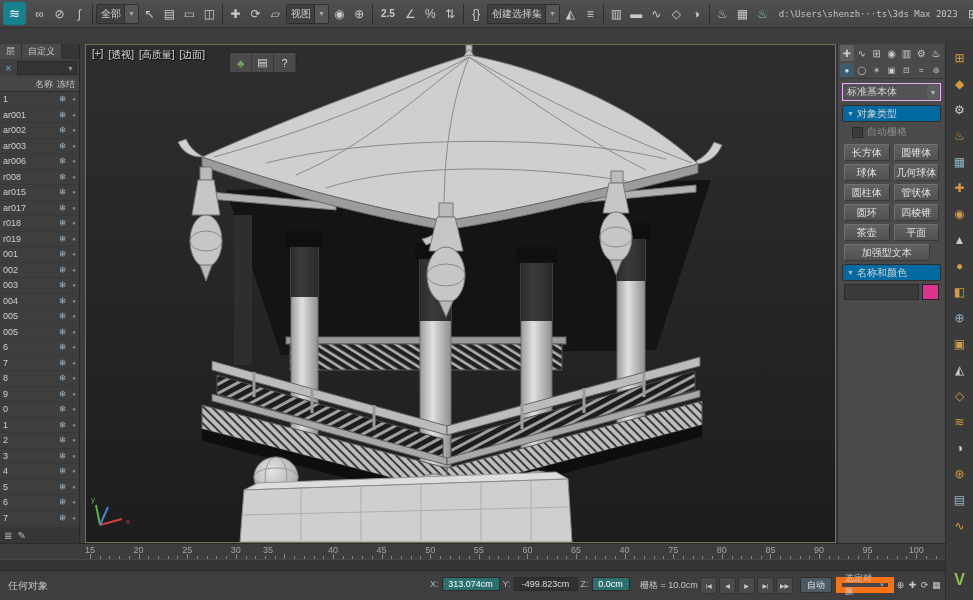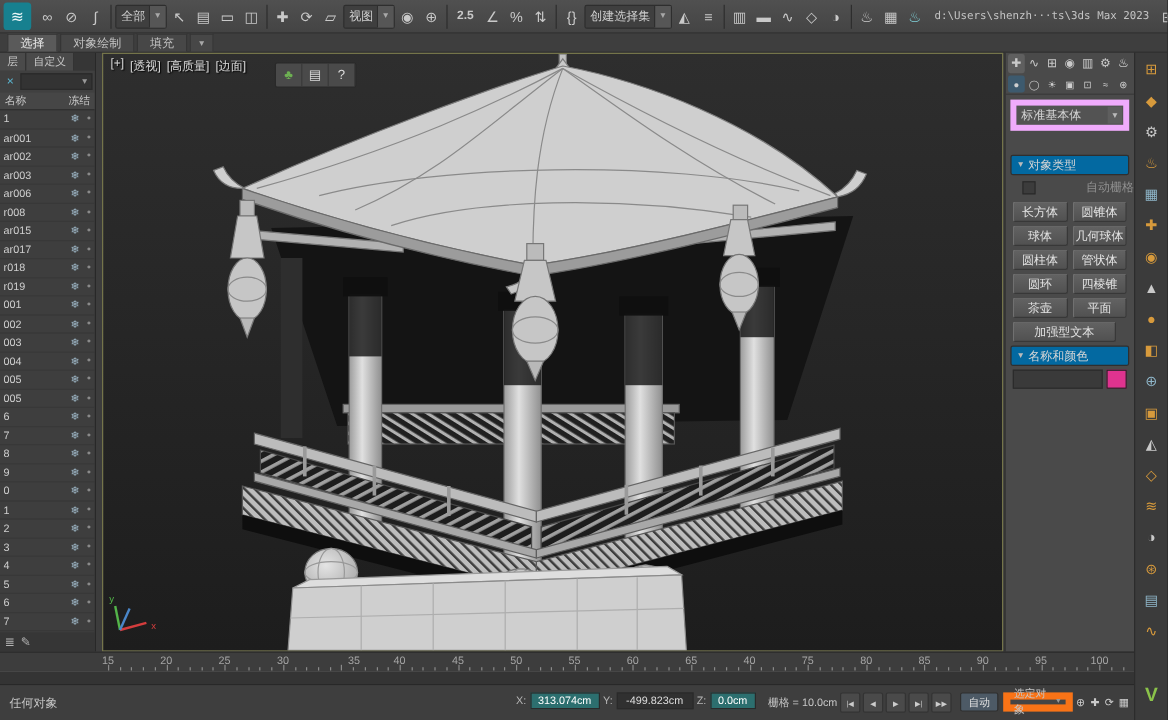--- a/index.html
+++ b/index.html
@@ -23,21 +23,21 @@
   .rib-dd{width:18px;display:flex;align-items:center;justify-content:center;color:#a8a8a8;font-size:7px;background:#474747;border:1px solid #353535;border-bottom:none;}
 
   
   .explorer{position:absolute;left:0;top:44px;width:80px;height:499px;background:#3e3e3e;border-right:1px solid #282828;box-sizing:border-box;display:flex;flex-direction:column;font-size:9px;color:#c8c8c8;overflow:hidden;}
   .exp-tabs{display:flex;height:15px;background:#363636;flex:none;}
   .exp-tab{padding:0 6px;display:flex;align-items:center;background:#4a4a4a;border-right:1px solid #2f2f2f;}
   .exp-filter{display:flex;align-items:center;height:16px;gap:2px;padding:1px 2px;background:#404040;flex:none;}
   .exp-x{color:#5bb8d4;font-size:10px;width:13px;text-align:center;}
   .exp-dd{flex:1;height:12px;background:#333;border:1px solid #2a2a2a;display:flex;align-items:center;justify-content:flex-end;padding-right:2px;color:#999;font-size:7px;}
   .exp-cols{display:flex;height:14px;background:#464646;border-bottom:1px solid #2c2c2c;align-items:center;flex:none;}
-  .exp-col-name{flex:1;padding-left:4px;overflow:hidden;white-space:nowrap;}
+  .exp-col-name{flex:1;padding-left:4px;overflow:hidden;white-space:nowrap;text-align:right;}
   .exp-col-frz{width:26px;text-align:center;}
   .exp-list{flex:1;overflow:hidden;}
   .exp-row{display:flex;align-items:center;height:15.5px;border-bottom:1px solid #383838;padding-left:3px;box-sizing:border-box;}
   .exp-row .nm{flex:1;white-space:nowrap;overflow:hidden;color:#cfcfcf;}
   .exp-row .frz{width:13px;text-align:center;color:#9fb8c8;font-size:9px;}
   .exp-row .dot{width:10px;text-align:center;color:#8a8a8a;font-size:6px;}
   .exp-footer{height:16px;display:flex;gap:5px;align-items:center;padding-left:4px;background:#363636;color:#b5b5b5;flex:none;font-size:10px;}
 
   
   .viewport{position:absolute;left:85px;top:44px;width:751px;height:499px;background:linear-gradient(#2e2e2e,#1d1d1d);border:1px solid #74744a;box-sizing:border-box;overflow:hidden;}
@@ -47,25 +47,25 @@
   svg.scene{position:absolute;left:0;top:0;}
 
   
   .cmdpanel{position:absolute;left:837px;top:44px;width:108px;height:499px;background:#4a4a4a;border-left:1px solid #2c2c2c;box-sizing:border-box;font-size:10px;color:#d5d5d5;}
   .cp-tabs{display:flex;height:18px;align-items:center;padding:0 2px;gap:1px;}
   .cp-tab{flex:1;height:16px;display:flex;align-items:center;justify-content:center;color:#c9c9c9;font-size:10px;border-radius:2px;}
   .cp-tab.active{background:#5f5f5f;}
   .cp-cats{display:flex;height:16px;align-items:center;padding:0 2px;gap:1px;border-bottom:1px solid #3a3a3a;}
   .cp-cat{flex:1;height:14px;display:flex;align-items:center;justify-content:center;font-size:8px;color:#cfcfcf;border-radius:2px;}
   .cp-cat.active{background:#3d5a6e;}
-  .cp-dd{margin:4px 4px 20px;height:16px;background:#535353;border:5px solid #f0abfc;display:flex;align-items:center;padding-left:4px;position:relative;font-size:10px;}
+  .cp-dd{margin:4px 4px 4px;height:16px;background:#535353;border:1px solid #f0abfc;display:flex;align-items:center;padding-left:4px;position:relative;font-size:10px;}
   .cp-dd .arr{position:absolute;right:1px;top:1px;bottom:1px;width:12px;background:#5e5e5e;display:flex;align-items:center;justify-content:center;font-size:7px;color:#bbb;}
   .cp-rollout{margin:3px 4px;height:15px;background:#0369a1;border:1px solid #2f2f2f;border-radius:2px;display:flex;align-items:center;gap:3px;padding-left:4px;}
   .cp-rollout .tri{font-size:7px;color:#bbb;}
-  .cp-autogrid{display:flex;align-items:center;gap:4px;margin:3px 0 5px 14px;color:#8f8f8f;justify-content:space-between;}
+  .cp-autogrid{display:flex;align-items:center;gap:4px;margin:3px 0 5px 14px;color:#8f8f8f;}
   .cp-autogrid .box{width:9px;height:9px;background:#3c3c3c;border:1px solid #2a2a2a;}
   .cp-grid{display:grid;grid-template-columns:1fr 1fr;gap:3px 4px;padding:0 6px;}
   .cp-btn{height:15px;background:linear-gradient(#626262,#515151);border:1px solid #383838;border-top-color:#707070;border-left-color:#707070;border-radius:2px;display:flex;align-items:center;justify-content:center;font-size:10px;color:#e2e2e2;white-space:nowrap;overflow:hidden;}
   .cp-btn.span2{grid-column:1 / -1;width:88%;}
   .cp-namecolor{display:flex;gap:3px;margin:3px 6px;align-items:center;}
   .cp-namefield{flex:1;height:14px;background:#3a3a3a;border:1px solid #2b2b2b;}
   .cp-swatch{width:15px;height:14px;border:1px solid #222;}
 
   
   .rstrip{position:absolute;left:945px;top:44px;width:28px;height:556px;background:#3b3b3b;border-left:1px solid #2c2c2c;display:flex;flex-direction:column;align-items:center;padding-top:4px;gap:6px;box-sizing:border-box;}
@@ -144,26 +144,20 @@
       <div class="tb-icon">◑</div>
       <div class="tb-sep"></div>
       <div class="tb-icon">♨</div>
       <div class="tb-icon">▦</div>
       <div class="tb-icon" style="color: rgb(127, 208, 216);">♨</div>
       <div class="tb-spacer"></div>
       <div class="tb-path">d:\Users\shenzh···ts\3ds Max 2023</div>
       <div class="tb-icon">⊞</div>
     </div>
 
-  <div class="ribbon">
-      <div class="rib-tab active">选择</div>
-      <div class="rib-tab">对象绘制</div>
-      <div class="rib-tab">填充</div>
-      <div class="rib-dd">▼</div>
-    </div>
 
   <div class="explorer">
     <div class="exp-tabs">
       <div class="exp-tab">层</div>
       <div class="exp-tab">自定义</div>
     </div>
     <div class="exp-filter">
       <div class="exp-x">×</div>
       <div class="exp-dd">▼</div>
     </div>
@@ -564,21 +558,21 @@
       <div class="rs-icon" style="color: rgb(143, 182, 201);">▤</div>
       <div class="rs-icon" style="color: rgb(215, 154, 60);">∿</div>
       <div class="rs-icon rs-vray" style="color: rgb(139, 195, 74);">V</div>
     </div>
 
   <div class="ruler">
       <span class="lbl" style="left: 90px;">15</span>
       <span class="lbl" style="left: 138.6px;">20</span>
       <span class="lbl" style="left: 187.2px;">25</span>
       <span class="lbl" style="left: 235.8px;">30</span>
-      <span class="lbl" style="left: 295px;">35</span>
+      <span class="lbl" style="left: 268px;">35</span>
       <span class="lbl" style="left: 333px;">40</span>
       <span class="lbl" style="left: 381.6px;">45</span>
       <span class="lbl" style="left: 430.2px;">50</span>
       <span class="lbl" style="left: 478.8px;">55</span>
       <span class="lbl" style="left: 527.4px;">60</span>
       <span class="lbl" style="left: 576px;">65</span>
       <span class="lbl" style="left: 624.6px;">40</span>
       <span class="lbl" style="left: 673.2px;">75</span>
       <span class="lbl" style="left: 721.8px;">80</span>
       <span class="lbl" style="left: 770.4px;">85</span>

